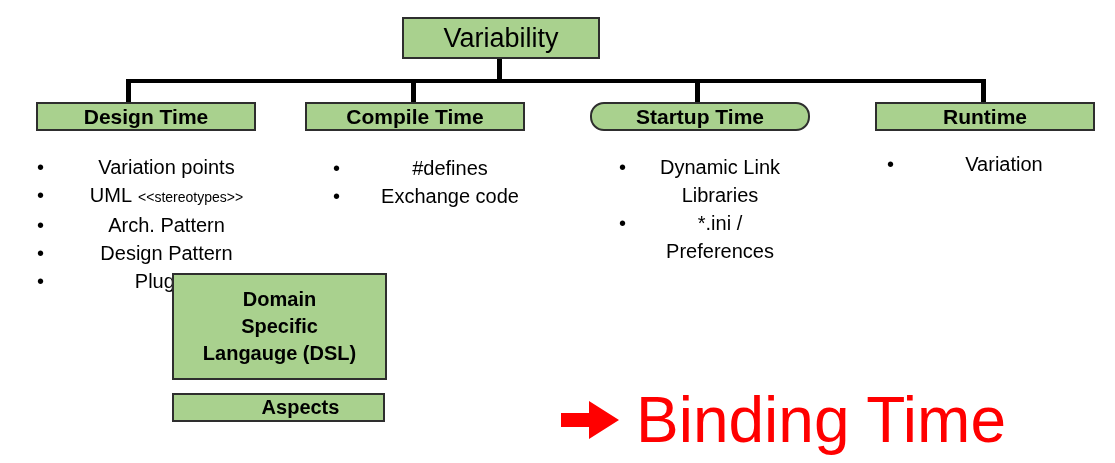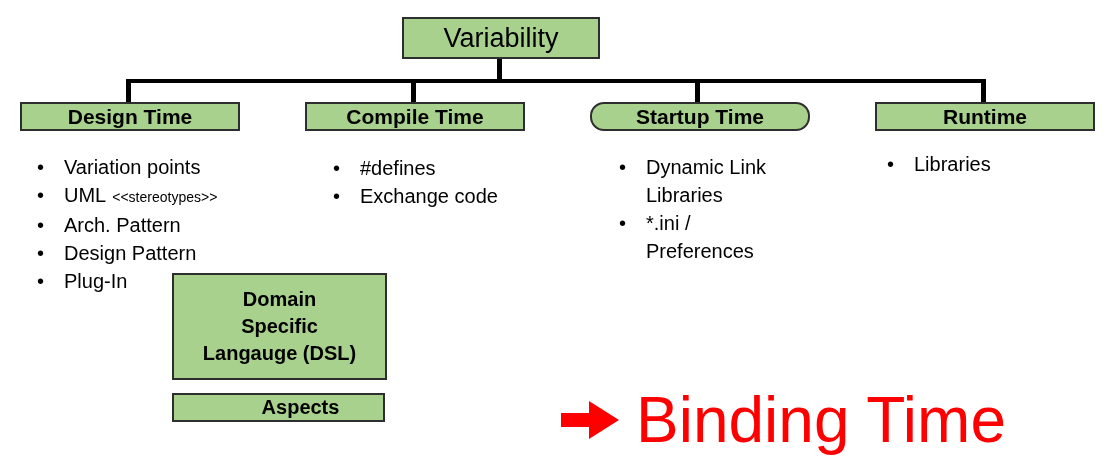--- a/index.html
+++ b/index.html
@@ -25,40 +25,40 @@
     background: var(--box-fill);
     border: 2px solid var(--box-border);
     display: flex;
     align-items: center;
     justify-content: center;
     text-align: center;
     color: var(--text);
   }
   .root-box   { left: 402px; top: 17px;  width: 198px; height: 42px; font-size: 27px; font-weight: 400; align-items: center; }
   .branch-box { top: 102px; width: 220px; height: 29px; font-size: 21px; font-weight: 700; }
-  .bb-0 { left: 20px; text-align: center; }
+  .bb-0 { left: 36px; text-align: center; }
   .bb-1 { left: 305px; }
   .bb-2 { left: 590px; border-radius: 14px; }
   .bb-3 { left: 875px; }
   .conn { position: absolute; background: var(--connector); }
   .conn-root    { left: 497px; top: 58px; width: 5px; height: 25px; }
   .conn-h       { left: 126px; top: 79px; width: 860px; height: 4px; }
   .conn-stub    { top: 79px; width: 5px; height: 25px; }
   .cs-0 { left: 126px; }
   .cs-1 { left: 411px; }
   .cs-2 { left: 695px; }
   .cs-3 { left: 981px; }
   ul.bullets {
     position: absolute;
     margin: 0; padding: 0;
     list-style: none;
     font-size: 20px;
     line-height: 28px;
   }
-  ul.bullets li { position: relative; padding-left: 30px; }
+  ul.bullets li { position: relative; padding-left: 30px; text-align: center; }
   ul.bullets li::before { content: "\2022"; position: absolute; left: 3px; }
   .list-0 { left: 34px;  top: 153px; width: 235px; }
   .list-1 { left: 330px; top: 154px; width: 210px; }
   .list-2 { left: 616px; top: 153px; width: 178px; }
   .list-3 { left: 884px; top: 150px; width: 210px; }
   .small { font-size: 14px; margin-left: 6px; }
   .dsl-box {
     left: 172px; top: 273px; width: 215px; height: 107px;
     flex-direction: column;
     font-size: 20px; font-weight: 700; line-height: 27px;
@@ -120,21 +120,21 @@
     <li><span>#defines</span></li>
     <li><span>Exchange code</span></li>
   </ul>
 
   <ul class="bullets list-2">
     <li><span>Dynamic Link Libraries</span></li>
     <li><span>*.ini / Preferences</span></li>
   </ul>
 
   <ul class="bullets list-3">
-    <li><span>Libraries</span></li>
+    <li><span>Variation</span></li>
   </ul>
 
   <div class="gbox dsl-box">
     <div>Domain</div>
     <div>Specific</div>
     <div>Langauge (DSL)</div>
   </div>
   <div class="gbox aspects-box">
     <span>Aspects</span>
   </div>

